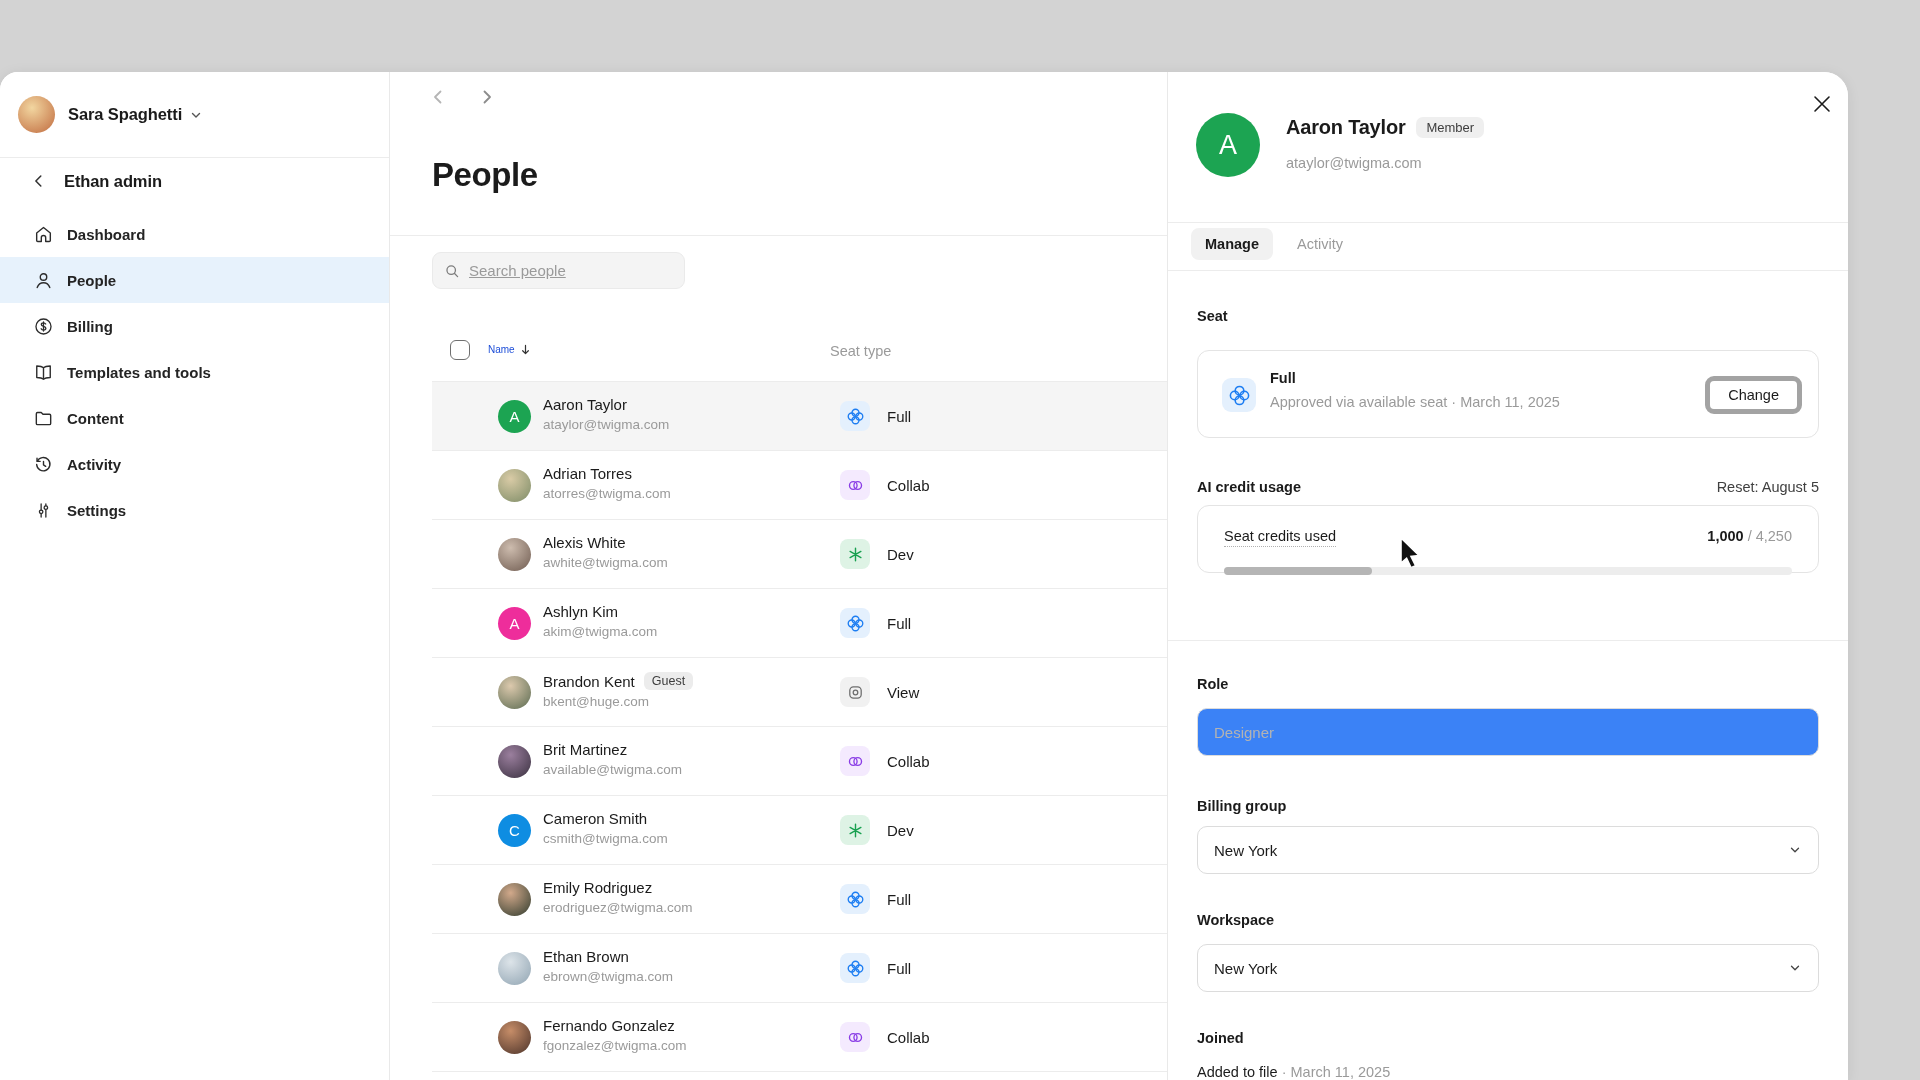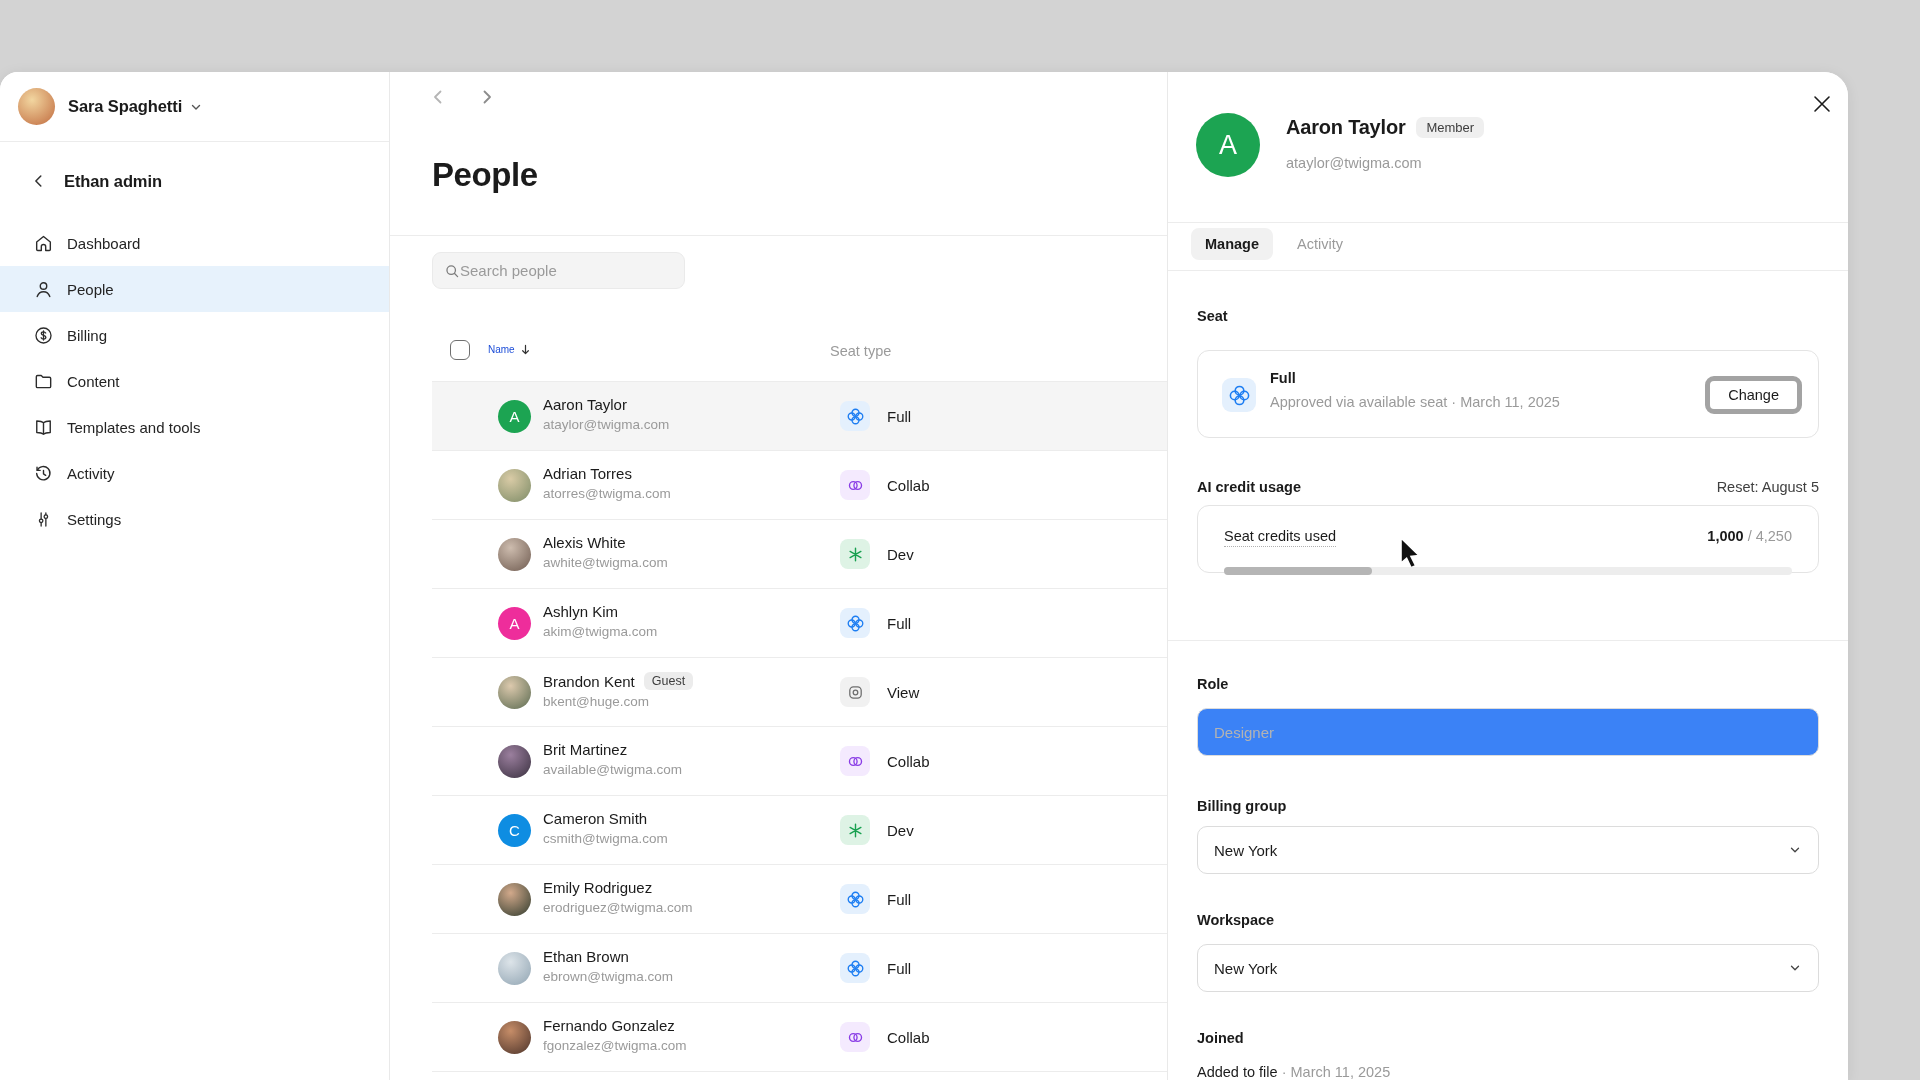--- a/index.html
+++ b/index.html
@@ -10,42 +10,42 @@
     color:#1b1b1b;
     position:relative;
   }
   .app {
     position:absolute; left:0; top:72px; right:72px; bottom:0;
     background:#fff; border-radius:18px 24px 0 0;
     box-shadow:0 2px 14px rgba(0,0,0,.08);
   }
   
   .sidebar { position:absolute; left:0; top:0; bottom:0; width:390px; border-right:1px solid #e9e9e9; border-radius:18px 0 0 0; background:#fff; }
-  .user-row { position:absolute; left:0; top:0; right:0; height:70px; display:flex; align-items:center; padding-left:18px; border-bottom:1px solid #ececec; cursor:default; }
+  .user-row { position:absolute; left:0; top:0; right:0; height:86px; display:flex; align-items:center; padding-left:18px; border-bottom:1px solid #ececec; cursor:default; }
   .user-avatar { width:37px; height:37px; border-radius:50%; flex:0 0 37px; }
   .user-name { margin-left:13px; font-size:16.5px; font-weight:700; letter-spacing:-.1px; }
   .user-chev { margin-left:7px; color:#555; display:flex; }
   .back-row { position:absolute; left:0; top:94px; right:0; height:30px; display:flex; align-items:center; padding-left:30px; }
   .back-chev { width:22px; display:flex; color:#333; }
   .back-title { margin-left:12px; font-size:16.5px; font-weight:700; letter-spacing:-.1px; }
-  .side-nav { position:absolute; left:0; top:148px; right:0; }
+  .side-nav { position:absolute; left:0; top:139px; right:0;font-weight:bold; }
   .nav-item { height:46px; display:flex; align-items:center; padding-left:33px; cursor:pointer; }
   .nav-item.active { background:#e7f2fc; }
   .nav-icon { width:21px; height:21px; color:#2c2c2c; display:flex; align-items:center; }
   .nav-icon svg { width:21px; height:21px; }
   .nav-label { margin-left:13px; font-size:15px; color:#242424; }
   
   .main { position:absolute; left:390px; top:0; bottom:0; width:777px; }
   .nav-arrows { position:absolute; left:38px; top:15px; display:flex; gap:29px; }
   .nav-arrow { width:20px; height:20px; display:flex; }
   .page-title { position:absolute; left:42px; top:84px; font-size:33px; font-weight:700; letter-spacing:-.4px; }
   .title-divider { position:absolute; left:0; right:0; top:163px; height:1px; background:#ececec; }
   .search-box { position:absolute; left:42px; top:180px; width:253px; height:37px; background:#f4f4f4; border:1px solid #eaeaea; border-radius:9px; display:flex; align-items:center; padding-left:11px; }
   .search-box svg { width:16px; height:16px; color:#7c7c7c; }
-  .search-ph { font-size:15px; color:#9a9a9a; }
+  .search-ph { margin-left:9px; font-size:15px; color:#9a9a9a;text-decoration:underline; }
   .table-header { position:absolute; left:42px; right:0; top:255px; height:54px; }
   .checkbox { position:absolute; left:18px; top:13px; width:20px; height:20px; border:1.5px solid #6f6f6f; border-radius:6px; background:#fff; cursor:pointer; }
   .col-name { position:absolute; left:56px; top:16px; font-size:10px; color:#1d4ed8; display:flex; align-items:center; gap:4px; }
   .col-name svg { width:13px; height:13px; color:#333; }
   .col-seat { position:absolute; left:398px; top:16px; font-size:14.5px; color:#9a9a9a; }
   .rows { position:absolute; left:42px; right:0; top:309px; border-top:1px solid #ececec; }
   .row { position:relative; height:69px; border-bottom:1px solid #ececec; cursor:pointer; }
   .row.selected { background:#f5f5f5; }
   .row-avatar { position:absolute; left:66px; top:18px; width:33px; height:33px; border-radius:50%; color:#fff; font-size:15px; font-weight:500; display:flex; align-items:center; justify-content:center; }
   .row-texts { position:absolute; left:111px; top:14px; }
@@ -143,32 +143,32 @@
             <svg viewBox="0 0 24 24" fill="none" stroke="currentColor" stroke-linecap="round" stroke-linejoin="round" stroke-width="1.5">
               <circle cx="12" cy="12" r="8.6"></circle>
               <path d="M12 6.8v10.4M14.5 9.2c-.5-.9-1.4-1.4-2.5-1.4-1.4 0-2.5.9-2.5 2 0 2.8 5.2 1.5 5.2 4.2 0 1.2-1.1 2.1-2.7 2.1-1.2 0-2.2-.5-2.7-1.5"></path>
             </svg>
           </span>
     <span class="nav-label">Billing</span>
   </div>
         <div class="nav-item">
     <span class="nav-icon">
             <svg viewBox="0 0 24 24" fill="none" stroke="currentColor" stroke-linecap="round" stroke-linejoin="round" stroke-width="1.6">
+              <path d="M12 6.6C10.4 5 8.3 4.5 4.3 4.5v13.2c4 0 6.1.5 7.7 2.1 1.6-1.6 3.7-2.1 7.7-2.1V4.5c-4 0-6.1.5-7.7 2.1zM12 6.6v13.2"></path>
+            </svg>
+          </span>
+    <span class="nav-label">Templates and tools</span>
+  </div>
+        <div class="nav-item">
+    <span class="nav-icon">
+            <svg viewBox="0 0 24 24" fill="none" stroke="currentColor" stroke-linecap="round" stroke-linejoin="round" stroke-width="1.6">
               <path d="M3.8 6.6a1.4 1.4 0 0 1 1.4-1.4h4.2l2 2h7.4a1.4 1.4 0 0 1 1.4 1.4v9a1.4 1.4 0 0 1-1.4 1.4H5.2a1.4 1.4 0 0 1-1.4-1.4z"></path>
             </svg>
           </span>
     <span class="nav-label">Content</span>
-  </div>
-        <div class="nav-item">
-    <span class="nav-icon">
-            <svg viewBox="0 0 24 24" fill="none" stroke="currentColor" stroke-linecap="round" stroke-linejoin="round" stroke-width="1.6">
-              <path d="M12 6.6C10.4 5 8.3 4.5 4.3 4.5v13.2c4 0 6.1.5 7.7 2.1 1.6-1.6 3.7-2.1 7.7-2.1V4.5c-4 0-6.1.5-7.7 2.1zM12 6.6v13.2"></path>
-            </svg>
-          </span>
-    <span class="nav-label">Templates and tools</span>
   </div>
         <div class="nav-item">
     <span class="nav-icon">
             <svg viewBox="0 0 24 24" fill="none" stroke="currentColor" stroke-linecap="round" stroke-linejoin="round" stroke-width="1.6">
               <path d="M4.6 4.8v3.6h3.6"></path>
               <path d="M4.9 8.4a7.6 7.6 0 1 1-.7 3.6"></path>
               <path d="M12 8.6v3.9l2.5 1.6"></path>
             </svg>
           </span>
     <span class="nav-label">Activity</span>

